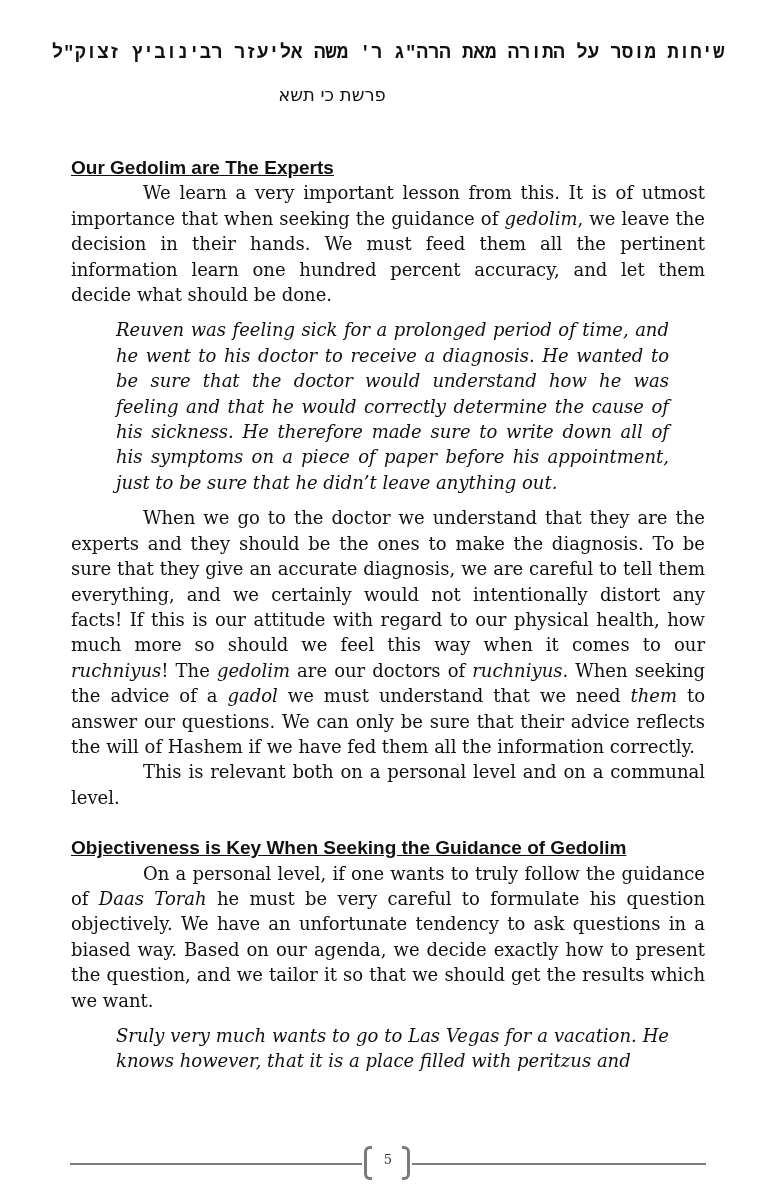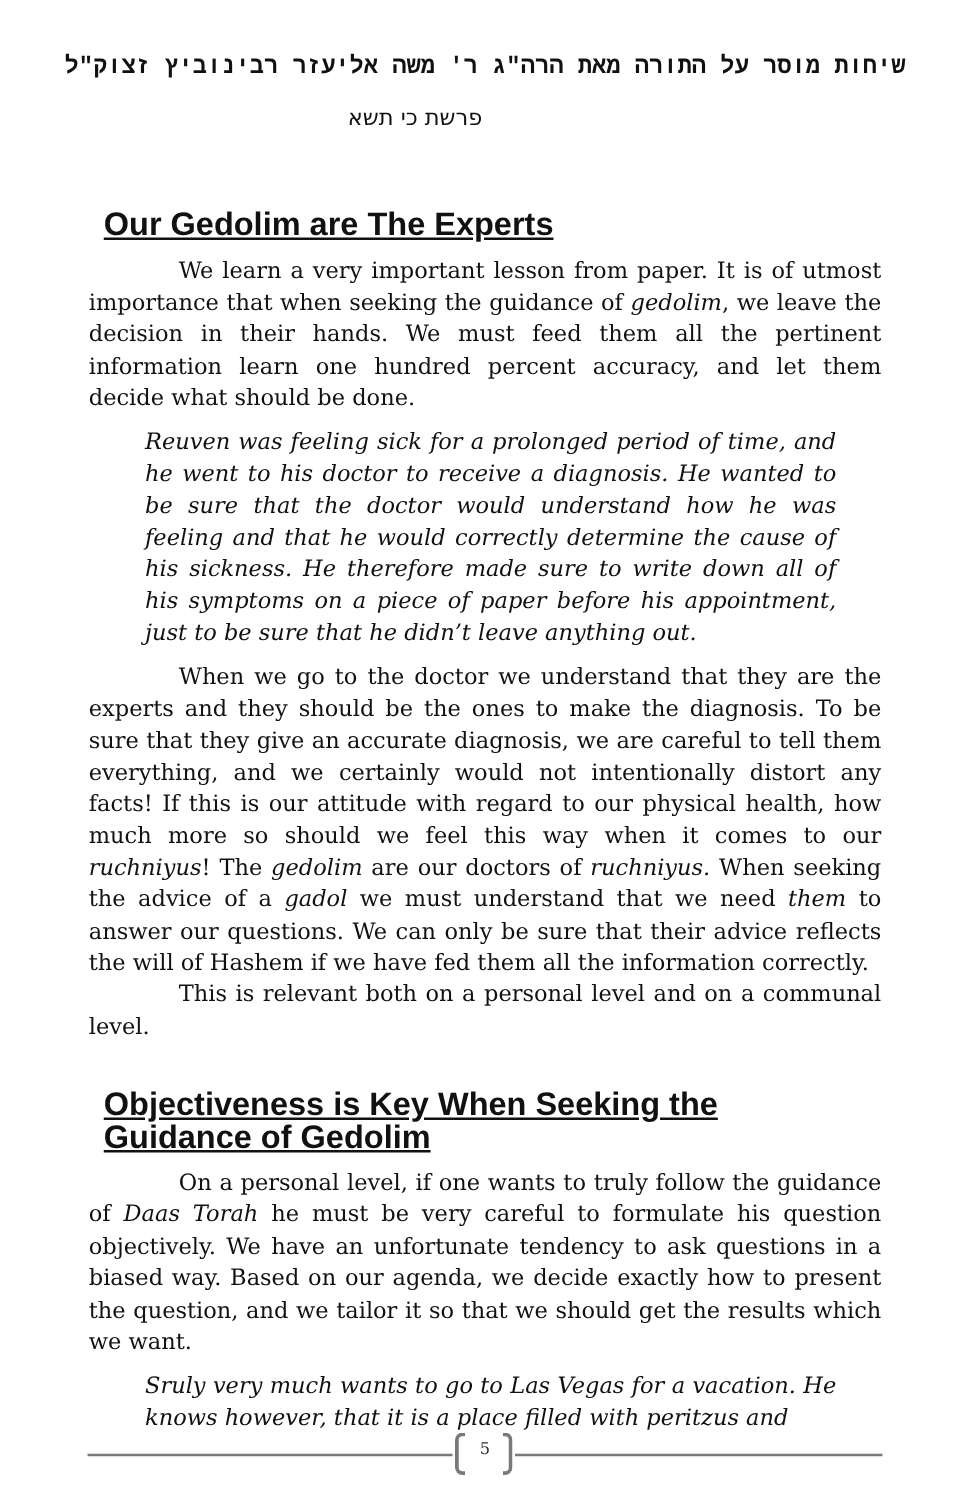--- a/index.html
+++ b/index.html
@@ -22,23 +22,23 @@
     }
     .content {
       position: absolute; left: 71px; top: 130px; width: 634px;
       font-family: "DejaVu Serif", "Liberation Serif", serif;
       font-size: 18px; line-height: 25.4px;
     }
     .p { margin: 0; text-align: justify; }
     .indent { text-indent: 72px; }
     .gap { height: 25px; }
     .heading {
-      margin: 12px; font-weight: bold; text-decoration: underline;
+      margin: 0; font-weight: bold; text-decoration: underline;
       font-family: "Liberation Sans", "DejaVu Sans", sans-serif;
-      font-size: 26px; line-height: 25.4px;
+      font-size: 19px; line-height: 25.4px;
     }
     .quote {
       margin: 10px 36px 10px 45px; font-style: italic; text-align: justify;
     }
     .heb { font-family: "DejaVu Sans", sans-serif; font-size: 16px; direction: rtl; unicode-bidi: embed; }
     .footer-line {
       position: absolute; top: 1163px; height: 2px; background: #7a7a7a;
     }
     .footer-line.left { left: 70px; width: 292px; }
     .footer-line.right { left: 412px; width: 294px; }
@@ -58,21 +58,21 @@
 <body>
 
 <div class="header-title">שיחות מוסר על התורה מאת הרה"ג ר' משה אליעזר רבינוביץ זצוק"ל</div>
 <div class="header-sub">פרשת כי תשא</div>
 
 <div class="content">
 
   <div class="gap"></div>
 
   <h2 class="heading">Our Gedolim are The Experts</h2>
-  <p class="p indent"><span>We learn a very important lesson from paper. It is of utmost importance that when seeking the guidance of </span><em>gedolim</em><span>, we leave the decision in their hands. We must feed them all the pertinent information learn one hundred percent accuracy, and let them decide what should be done.</span></p>
+  <p class="p indent"><span>We learn a very important lesson from this. It is of utmost importance that when seeking the guidance of </span><em>gedolim</em><span>, we leave the decision in their hands. We must feed them all the pertinent information learn one hundred percent accuracy, and let them decide what should be done.</span></p>
 
   <p class="quote">Reuven was feeling sick for a prolonged period of time, and he went to his doctor to receive a diagnosis. He wanted to be sure that the doctor would understand how he was feeling and that he would correctly determine the cause of his sickness. He therefore made sure to write down all of his symptoms on a piece of paper before his appointment, just to be sure that he didn’t leave anything out.</p>
 
   <p class="p indent"><span>When we go to the doctor we understand that they are the experts and they should be the ones to make the diagnosis. To be sure that they give an accurate diagnosis, we are careful to tell them everything, and we certainly would not intentionally distort any facts! If this is our attitude with regard to our physical health, how much more so should we feel this way when it comes to our </span><em>ruchniyus</em><span>! The </span><em>gedolim</em><span> are our doctors of </span><em>ruchniyus.</em><span> When seeking the advice of a </span><em>gadol</em><span> we must understand that we need </span><em>them</em><span> to answer our questions. We can only be sure that their advice reflects the will of Hashem if we have fed them all the information correctly.</span></p>
   <p class="p indent">This is relevant both on a personal level and on a communal level.</p>
 
   <div class="gap"></div>
 
   <h2 class="heading">Objectiveness is Key When Seeking the Guidance of Gedolim</h2>
   <p class="p indent"><span>On a personal level, if one wants to truly follow the guidance of </span><em>Daas Torah</em><span> he must be very careful to formulate his question objectively. We have an unfortunate tendency to ask questions in a biased way. Based on our agenda, we decide exactly how to present the question, and we tailor it so that we should get the results which we want.</span></p>

